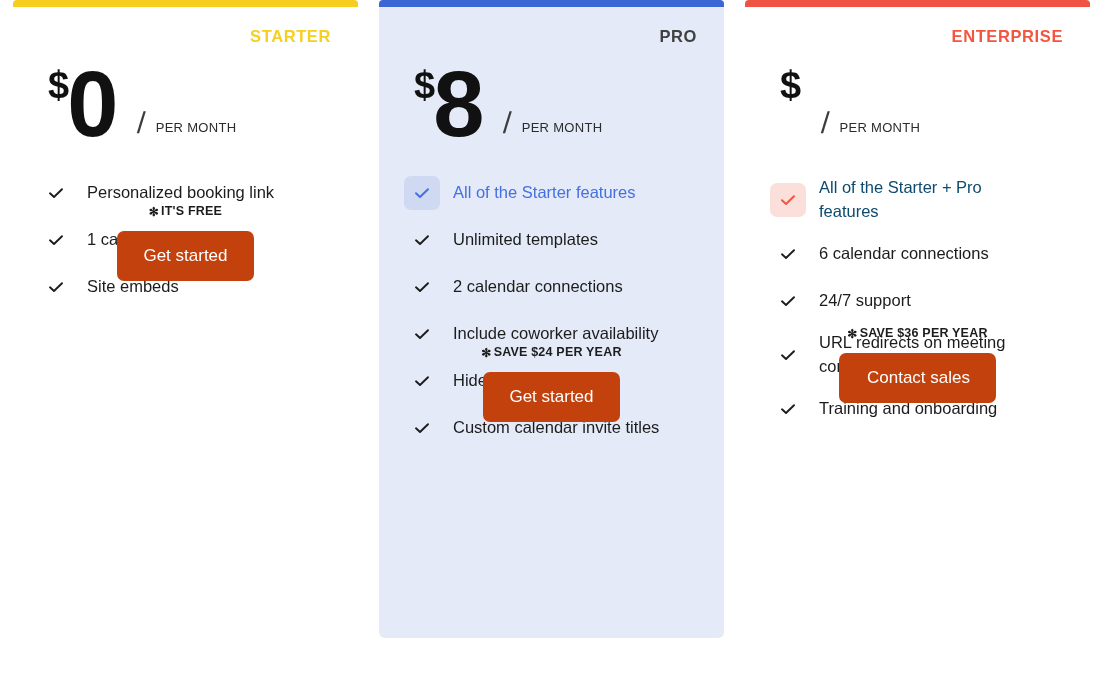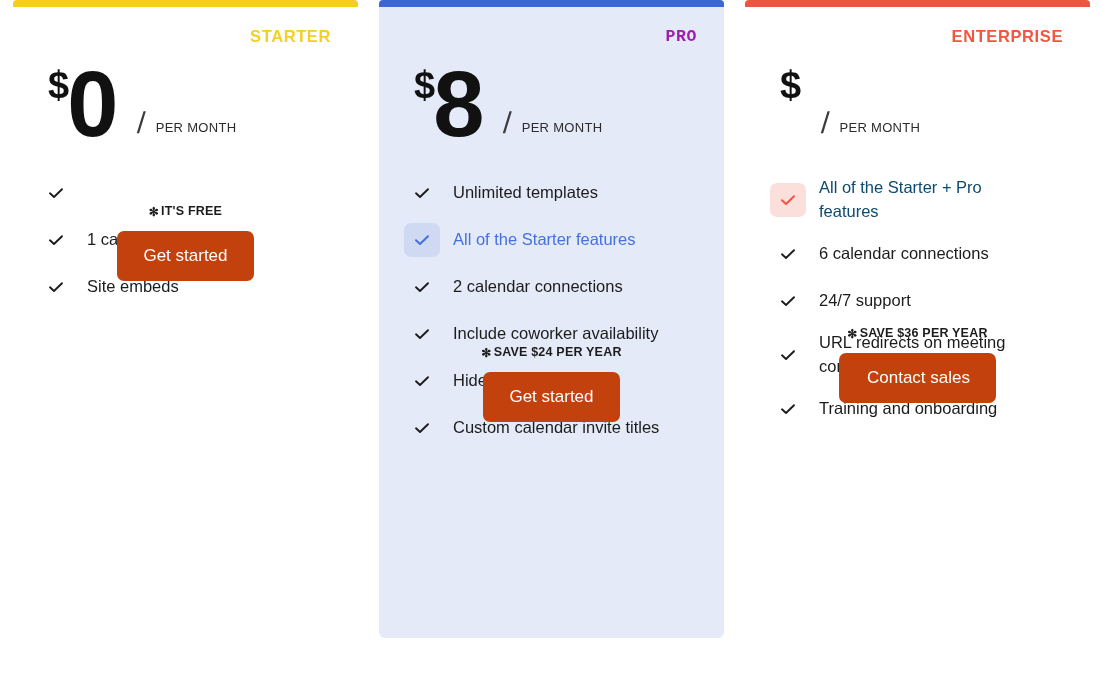--- a/index.html
+++ b/index.html
@@ -51,21 +51,21 @@
   
   .plan-name {
     text-align: right;
     font-size: 16.5px;
     font-weight: bold;
     letter-spacing: 0.6px;
     padding-top: 20px;
     padding-right: 2px;
   }
   .name-starter    { color: #f5cf21; }
-  .name-pro        { color: #a21caf; font-family: Liberation Mono, monospace; }
+  .name-pro        { color: #404040; }
   .name-enterprise { color: #f4553f; }
 
   
   .price-row {
     display: flex;
     align-items: flex-end;
     height: 96px;
     padding-left: 8px;
     margin-top: 2px;
   }
@@ -189,20 +189,21 @@
         <span class="per-month">PER MONTH</span>
       </div>
 
       <ul class="features">
         <li class="feature">
           <span class="check-box">
             <svg width="18" height="18" viewBox="0 0 18 18">
                 <path d="M3 9.3 L7 13 L15 5.2" stroke="#1c1c1c" stroke-width="1.9" fill="none" stroke-linecap="round" stroke-linejoin="round"></path>
               </svg>
           </span>
+          <span class="feature-label">Personalized booking link</span>
         </li>
         <li class="feature">
           <span class="check-box">
             <svg width="18" height="18" viewBox="0 0 18 18">
                 <path d="M3 9.3 L7 13 L15 5.2" stroke="#1c1c1c" stroke-width="1.9" fill="none" stroke-linecap="round" stroke-linejoin="round"></path>
               </svg>
           </span>
           <span class="feature-label">1 calendar connection</span>
         </li>
         <li class="feature">
@@ -231,34 +232,34 @@
 
       <div class="price-row">
         <span class="currency">$</span>
         <span class="amount">8</span>
         <span class="slash">/</span>
         <span class="per-month">PER MONTH</span>
       </div>
 
       <ul class="features">
         <li class="feature">
+          <span class="check-box hl-pro">
+            <svg width="18" height="18" viewBox="0 0 18 18">
+                <path d="M3 9.3 L7 13 L15 5.2" stroke="#4570e0" stroke-width="2" fill="none" stroke-linecap="round" stroke-linejoin="round"></path>
+              </svg>
+          </span>
+          <span class="feature-label accent-pro">All of the Starter features</span>
+        </li>
+        <li class="feature">
           <span class="check-box">
             <svg width="18" height="18" viewBox="0 0 18 18">
                 <path d="M3 9.3 L7 13 L15 5.2" stroke="#1c1c1c" stroke-width="1.9" fill="none" stroke-linecap="round" stroke-linejoin="round"></path>
               </svg>
           </span>
           <span class="feature-label">Unlimited templates</span>
-        </li>
-        <li class="feature">
-          <span class="check-box hl-pro">
-            <svg width="18" height="18" viewBox="0 0 18 18">
-                <path d="M3 9.3 L7 13 L15 5.2" stroke="#4570e0" stroke-width="2" fill="none" stroke-linecap="round" stroke-linejoin="round"></path>
-              </svg>
-          </span>
-          <span class="feature-label accent-pro">All of the Starter features</span>
         </li>
         <li class="feature">
           <span class="check-box">
             <svg width="18" height="18" viewBox="0 0 18 18">
                 <path d="M3 9.3 L7 13 L15 5.2" stroke="#1c1c1c" stroke-width="1.9" fill="none" stroke-linecap="round" stroke-linejoin="round"></path>
               </svg>
           </span>
           <span class="feature-label">2 calendar connections</span>
         </li>
         <li class="feature">

